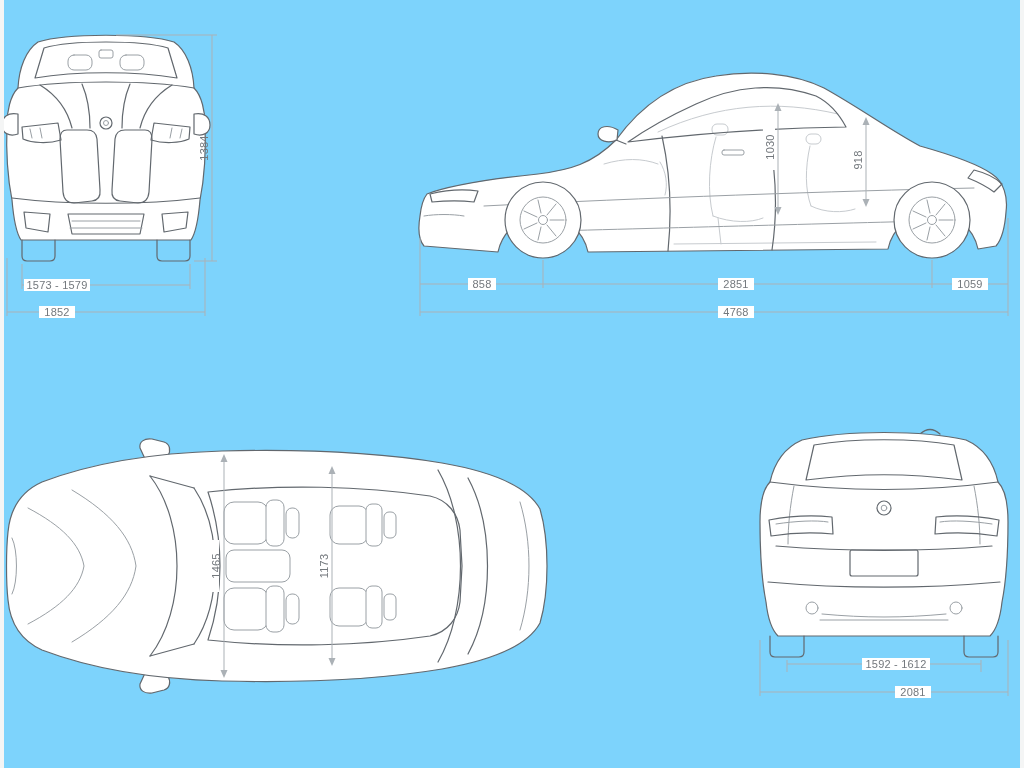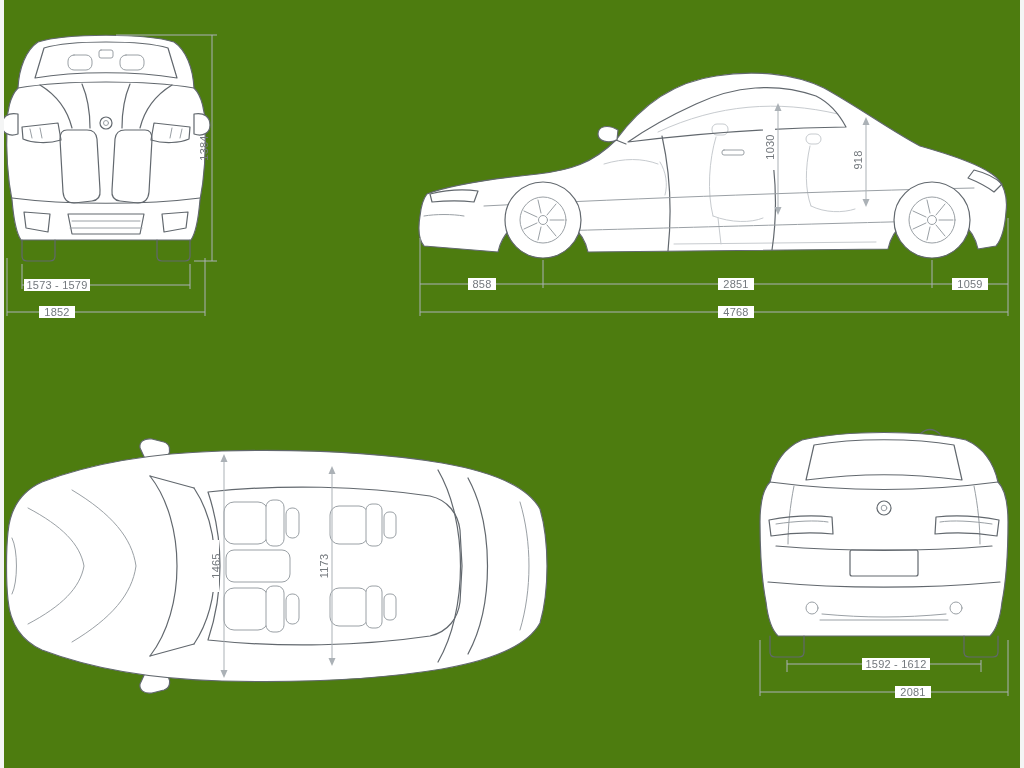--- a/index.html
+++ b/index.html
@@ -1,16 +1,16 @@
 <!DOCTYPE html>
 <html><head>
 <meta charset="utf-8">
 <style>
   html,body{margin:0;padding:0;background:#ffffff;}
-  .page{position:relative;width:1024px;height:768px;background:#4d7c0f;overflow:hidden;font-family:"Liberation Sans",sans-serif;}
+  .page{position:relative;width:1024px;height:768px;background:#7dd3fc;overflow:hidden;font-family:"Liberation Sans",sans-serif;}
   .edge{position:absolute;top:0;width:4px;height:768px;background:#f4f5f5;}
   .edge.right{left:1020px;}
   svg text{font-family:"Liberation Sans",sans-serif;}
   .lbl{font-size:11px;fill:#73787d;letter-spacing:.2px;text-anchor:middle;}
   .car{fill:none;stroke:#62686e;stroke-width:1.2;stroke-linecap:round;stroke-linejoin:round;}
   .carfill{fill:#ffffff;stroke:#62686e;stroke-width:1.2;stroke-linejoin:round;}
   .mid{fill:none;stroke:#9aa0a5;stroke-width:1;stroke-linecap:round;stroke-linejoin:round;}
   .midfill{fill:#ffffff;stroke:#9aa0a5;stroke-width:1;stroke-linejoin:round;}
   .ghost{fill:none;stroke:#c7cbcf;stroke-width:1;stroke-linecap:round;}
   .ghostfill{fill:#ffffff;stroke:#c7cbcf;stroke-width:1;}

